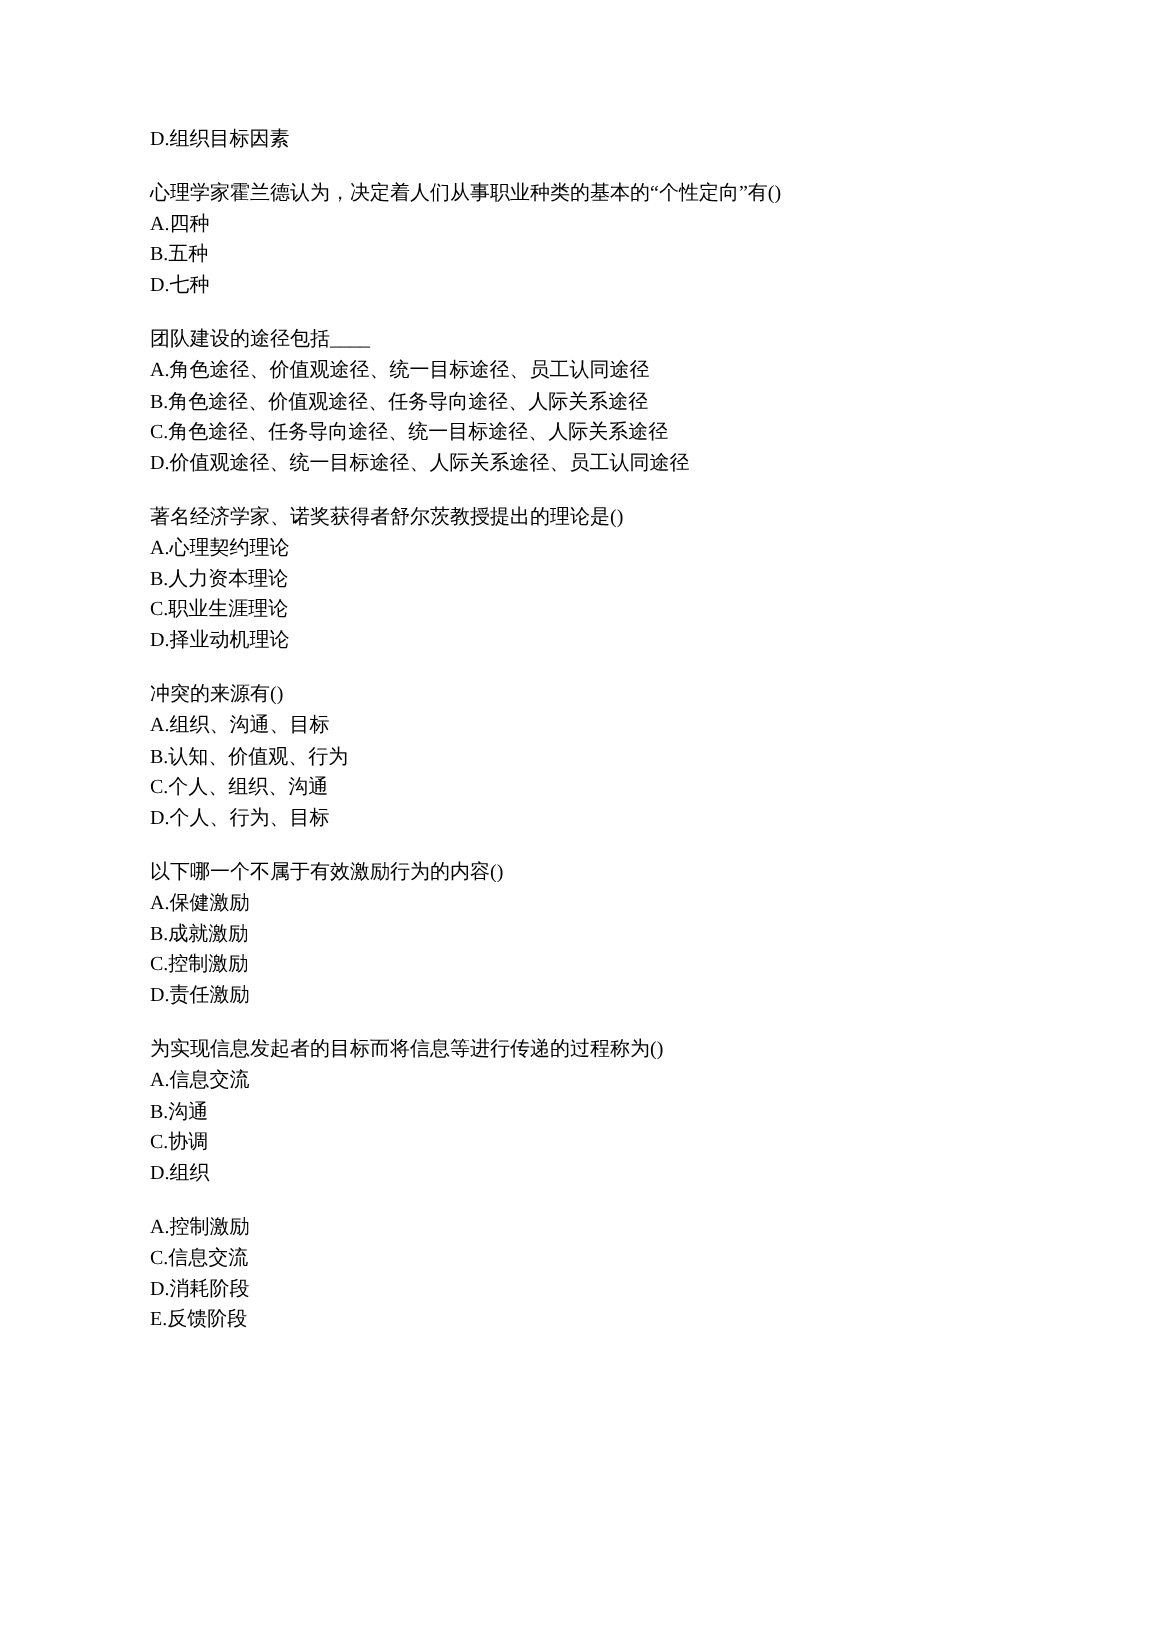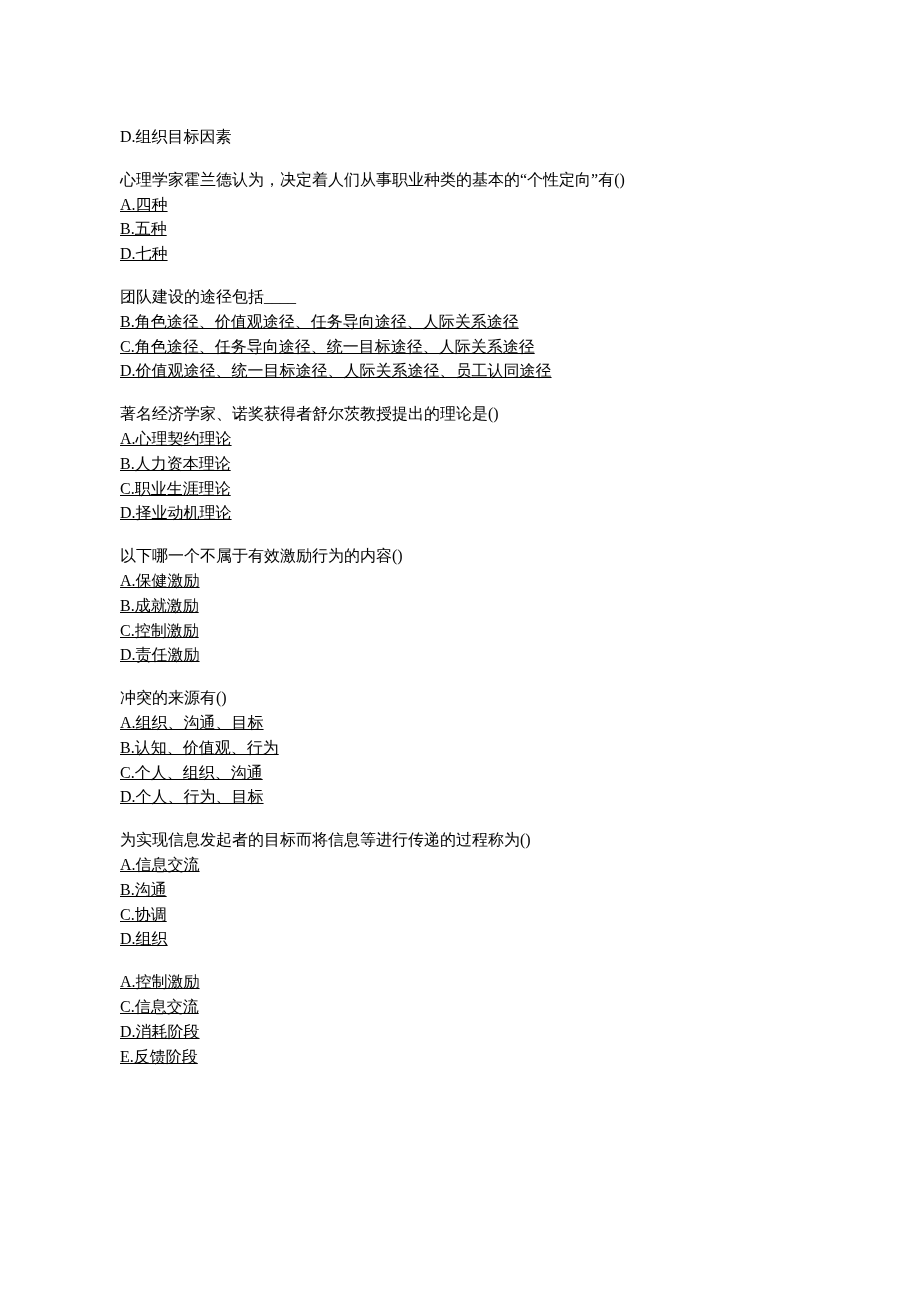--- a/index.html
+++ b/index.html
@@ -8,80 +8,80 @@
     background: #ffffff;
     font-family: "SimSun", "宋体", serif;
     font-size: 16px;
     color: #000000;
     line-height: 1.55;
   }
   .page {
     width: 920px;
     min-height: 1302px;
     box-sizing: border-box;
-    padding: 109px 120px 80px 120px;
+    padding: 84px 120px 80px 120px;
   }
   .stray-line {
     margin-bottom: 18px;
   }
   .question-block {
     margin-bottom: 18px;
   }
   .stem {
     margin: 0;
     font-family: Liberation Serif, serif;
   }
   .option {
     margin: 0;
-    text-decoration: underline;
   }
 </style>
 </head>
 <body>
 
 <div class="page">
 
   <p class="stray-line">D.组织目标因素</p>
 
   <div class="question-block">
     <p class="stem">心理学家霍兰德认为，决定着人们从事职业种类的基本的“个性定向”有()</p>
     <p class="option">A.四种</p>
     <p class="option">B.五种</p>
     <p class="option">D.七种</p>
   </div>
 
   <div class="question-block">
     <p class="stem">团队建设的途径包括____</p>
+    <p class="option">A.角色途径、价值观途径、统一目标途径、员工认同途径</p>
     <p class="option">B.角色途径、价值观途径、任务导向途径、人际关系途径</p>
     <p class="option">C.角色途径、任务导向途径、统一目标途径、人际关系途径</p>
     <p class="option">D.价值观途径、统一目标途径、人际关系途径、员工认同途径</p>
   </div>
 
   <div class="question-block">
     <p class="stem">著名经济学家、诺奖获得者舒尔茨教授提出的理论是()</p>
     <p class="option">A.心理契约理论</p>
     <p class="option">B.人力资本理论</p>
     <p class="option">C.职业生涯理论</p>
     <p class="option">D.择业动机理论</p>
   </div>
 
   <div class="question-block">
+    <p class="stem">冲突的来源有()</p>
+    <p class="option">A.组织、沟通、目标</p>
+    <p class="option">B.认知、价值观、行为</p>
+    <p class="option">C.个人、组织、沟通</p>
+    <p class="option">D.个人、行为、目标</p>
+  </div>
+
+  <div class="question-block">
     <p class="stem">以下哪一个不属于有效激励行为的内容()</p>
     <p class="option">A.保健激励</p>
     <p class="option">B.成就激励</p>
     <p class="option">C.控制激励</p>
     <p class="option">D.责任激励</p>
-  </div>
-
-  <div class="question-block">
-    <p class="stem">冲突的来源有()</p>
-    <p class="option">A.组织、沟通、目标</p>
-    <p class="option">B.认知、价值观、行为</p>
-    <p class="option">C.个人、组织、沟通</p>
-    <p class="option">D.个人、行为、目标</p>
   </div>
 
   <div class="question-block">
     <p class="stem">为实现信息发起者的目标而将信息等进行传递的过程称为()</p>
     <p class="option">A.信息交流</p>
     <p class="option">B.沟通</p>
     <p class="option">C.协调</p>
     <p class="option">D.组织</p>
   </div>
 

